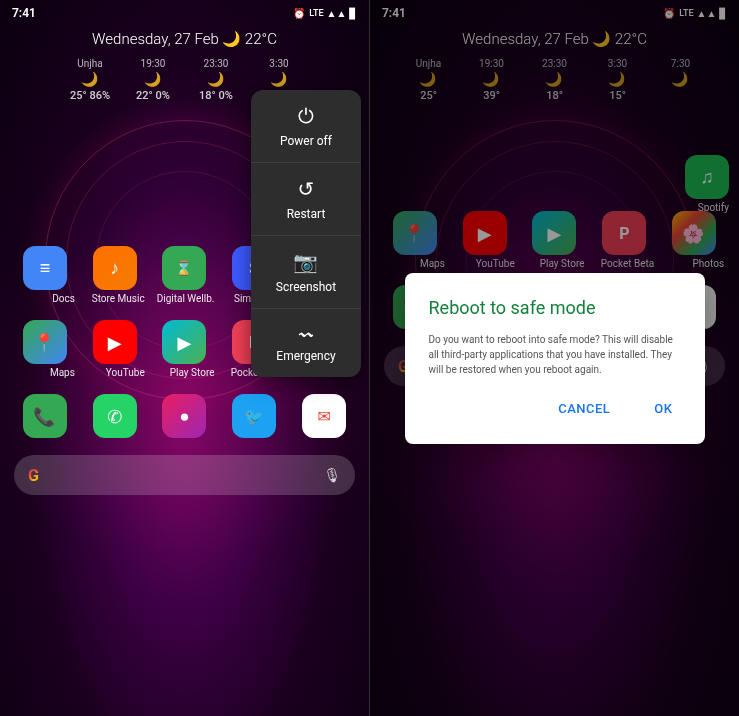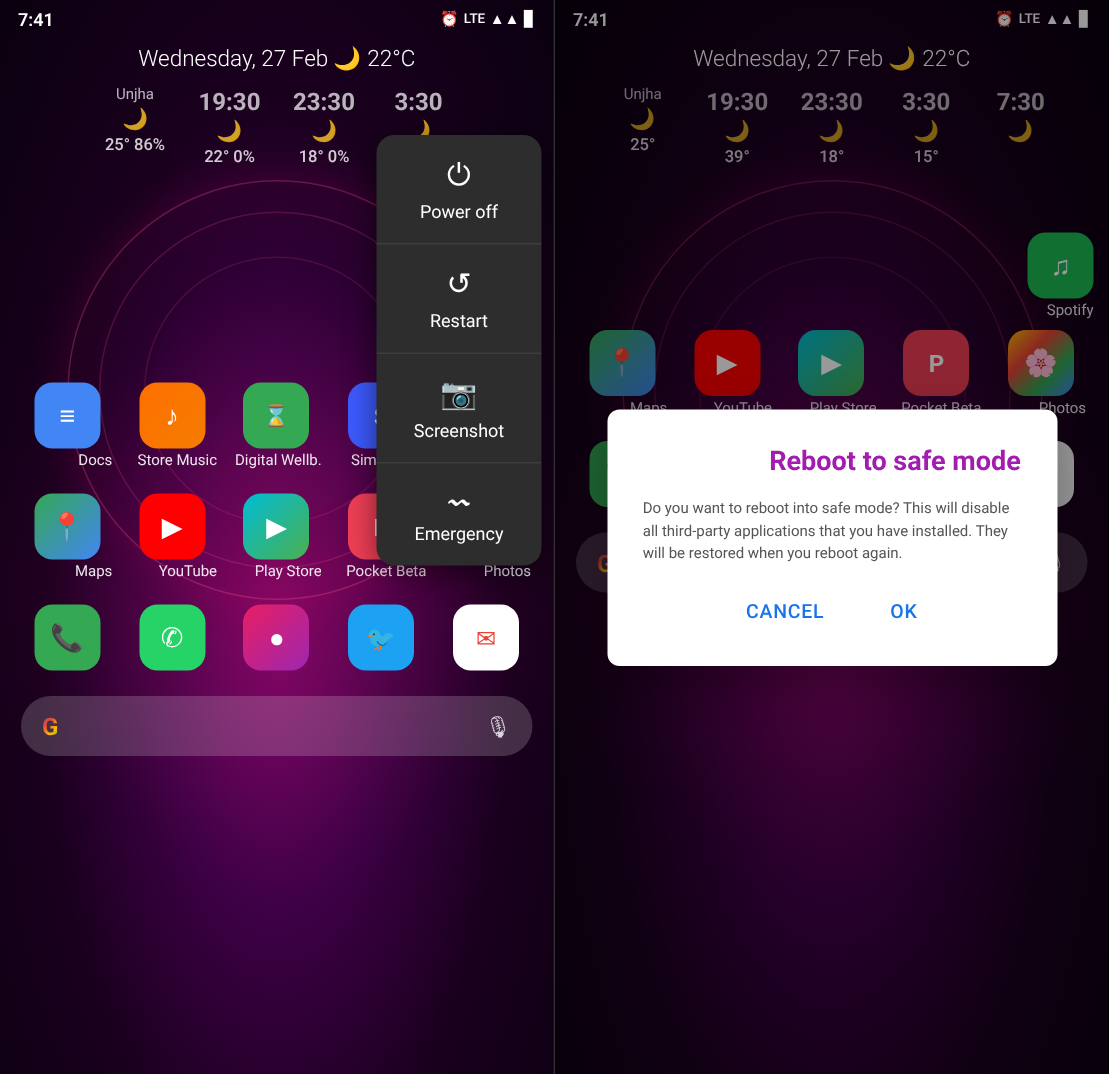--- a/index.html
+++ b/index.html
@@ -123,21 +123,21 @@
     .weather-item {
       display: flex;
       flex-direction: column;
       align-items: center;
       gap: 2px;
       min-width: 45px;
       text-align: right;
     }
 
     .weather-item .loc { font-size: 10px; color: rgba(255,255,255,0.7); }
-    .weather-item .time { font-size: 16px; color: rgba(255,255,255,0.7); font-weight: bold; }
+    .weather-item .time { font-size: 10px; color: rgba(255,255,255,0.7); }
     .weather-item .icon { font-size: 14px; }
     .weather-item .temp { font-size: 11px; font-weight: 500; }
 
     
     .app-row {
       position: relative;
       z-index: 10;
       display: flex;
       justify-content: space-around;
       padding: 8px 10px;
@@ -268,36 +268,35 @@
       background: #fff;
       border-radius: 8px;
       padding: 24px;
       margin: 20px;
       max-width: 300px;
       box-shadow: 0 8px 30px rgba(0,0,0,0.3);
     }
 
     .dialog-title {
       font-size: 18px;
-      font-weight: 700;
-      color: #a21caf;
+      font-weight: 400;
+      color: #15803d;
       margin-bottom: 14px;
-      text-align: right;
     }
 
     .dialog-body {
       font-size: 10px;
       color: #555;
       line-height: 1.5;
       margin-bottom: 20px;
     }
 
     .dialog-buttons {
       display: flex;
-      justify-content: center;
+      justify-content: flex-end;
       gap: 28px;
     }
 
     .dialog-btn {
       color: #1a73e8;
       font-size: 13px;
       font-weight: 500;
       cursor: pointer;
       padding: 4px 8px;
       border-radius: 4px;

